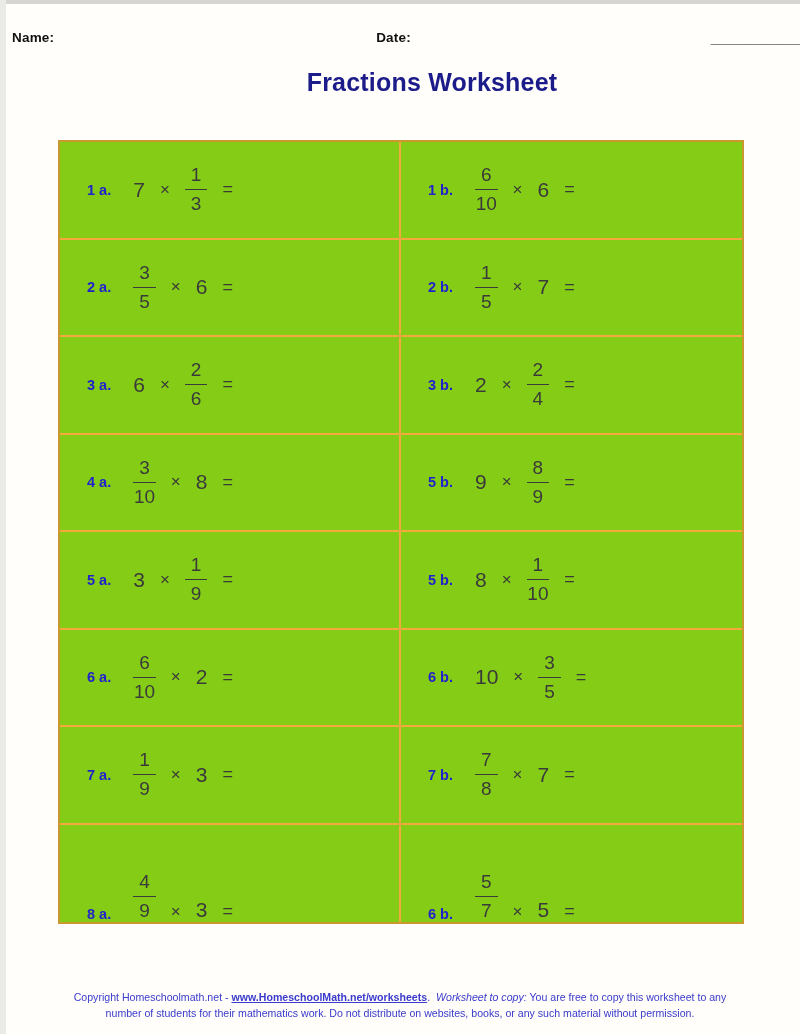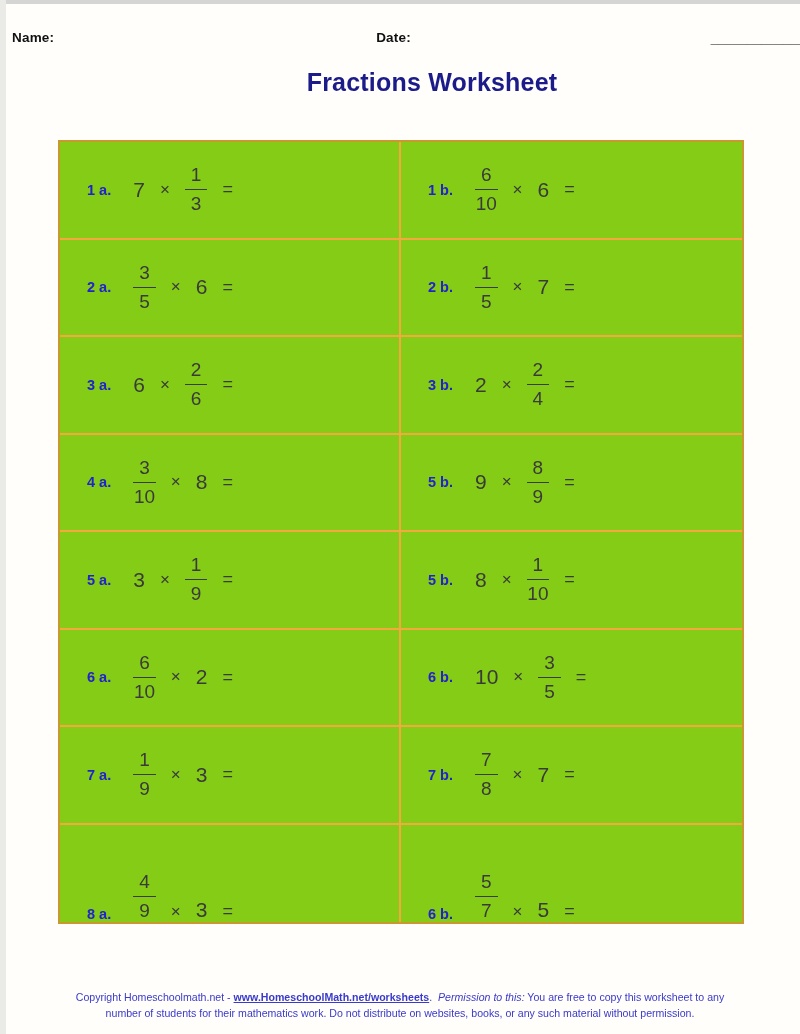--- a/index.html
+++ b/index.html
@@ -303,14 +303,14 @@
         <span class="num">5</span>
         <span class="den">7</span>
       </span>
       <span class="times">×</span>
       <span class="whole">5</span>
       <span class="equals">=</span>
     </div>
   </div>
 
 <div class="footer">
-  <span>Copyright Homeschoolmath.net - </span><a>www.HomeschoolMath.net/worksheets</a><span>.&nbsp; </span><span class="ital">Permission to this:</span><span> You are free to copy this worksheet to any number of students for their mathematics work. Do not distribute on websites, books, or any such material without permission.</span>
+  <span>Copyright Homeschoolmath.net - </span><a>www.HomeschoolMath.net/worksheets</a><span>.&nbsp; </span><span class="ital">Worksheet to copy:</span><span> You are free to copy this worksheet to any number of students for their mathematics work. Do not distribute on websites, books, or any such material without permission.</span>
 </div>
 
 </body></html>

